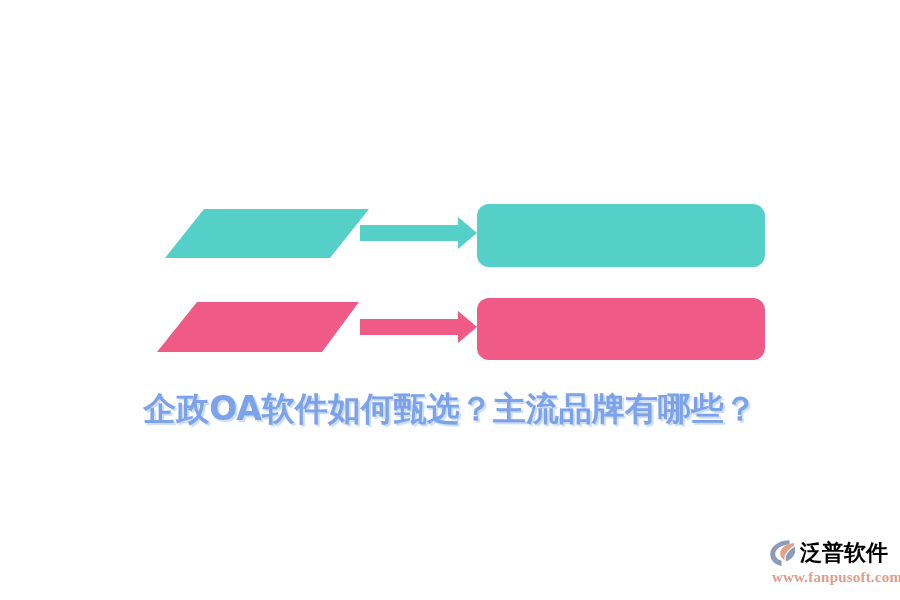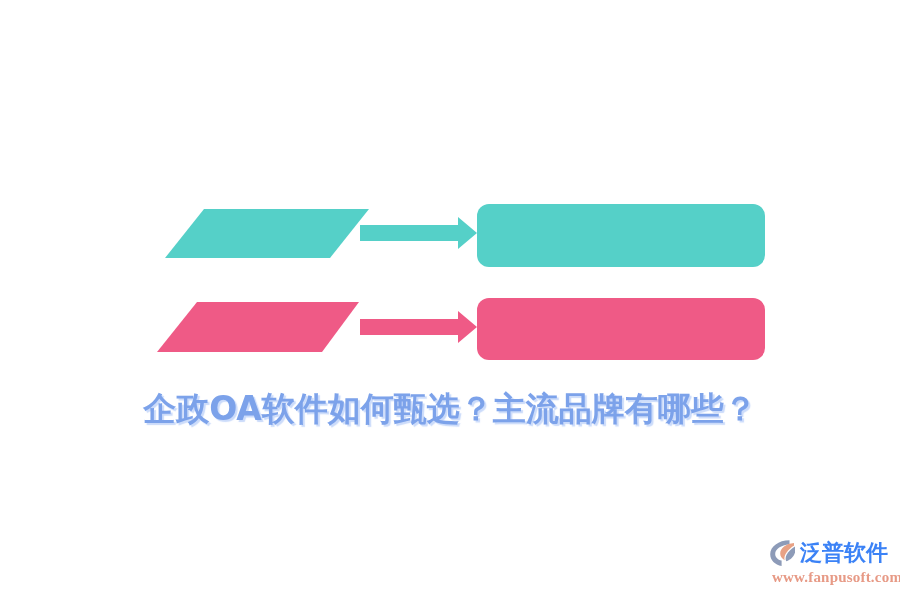--- a/index.html
+++ b/index.html
@@ -70,21 +70,21 @@
     width: 30px;
     height: 30px;
     flex: 0 0 30px;
     position: relative;
     margin-right: 2px;
   }
   .wm-name {
     font-family: "DejaVu Sans", "Liberation Sans", sans-serif;
     font-size: 22px;
     font-weight: 700;
-    color: #3b82f6;
+    color: #000000;
     letter-spacing: 0px;
     line-height: 28px;
     white-space: nowrap;
   }
   .wm-url {
     position: absolute;
     left: 4px;
     top: 33px;
     font-family: "Liberation Serif", "DejaVu Serif", serif;
     font-size: 15px;

